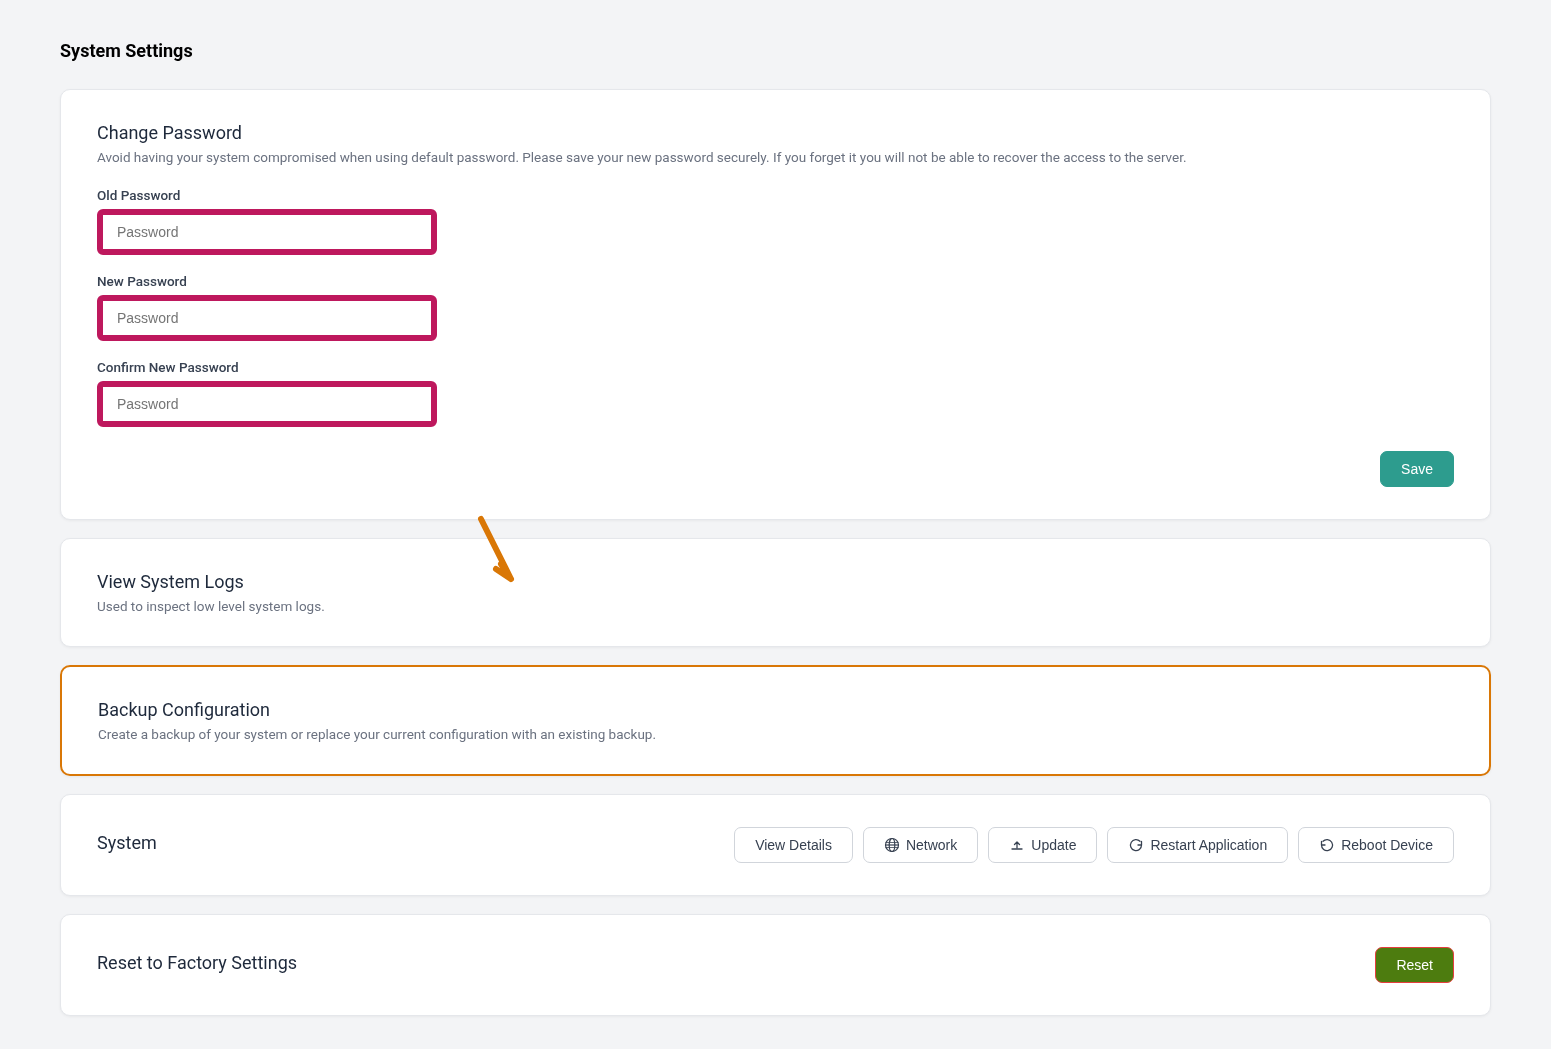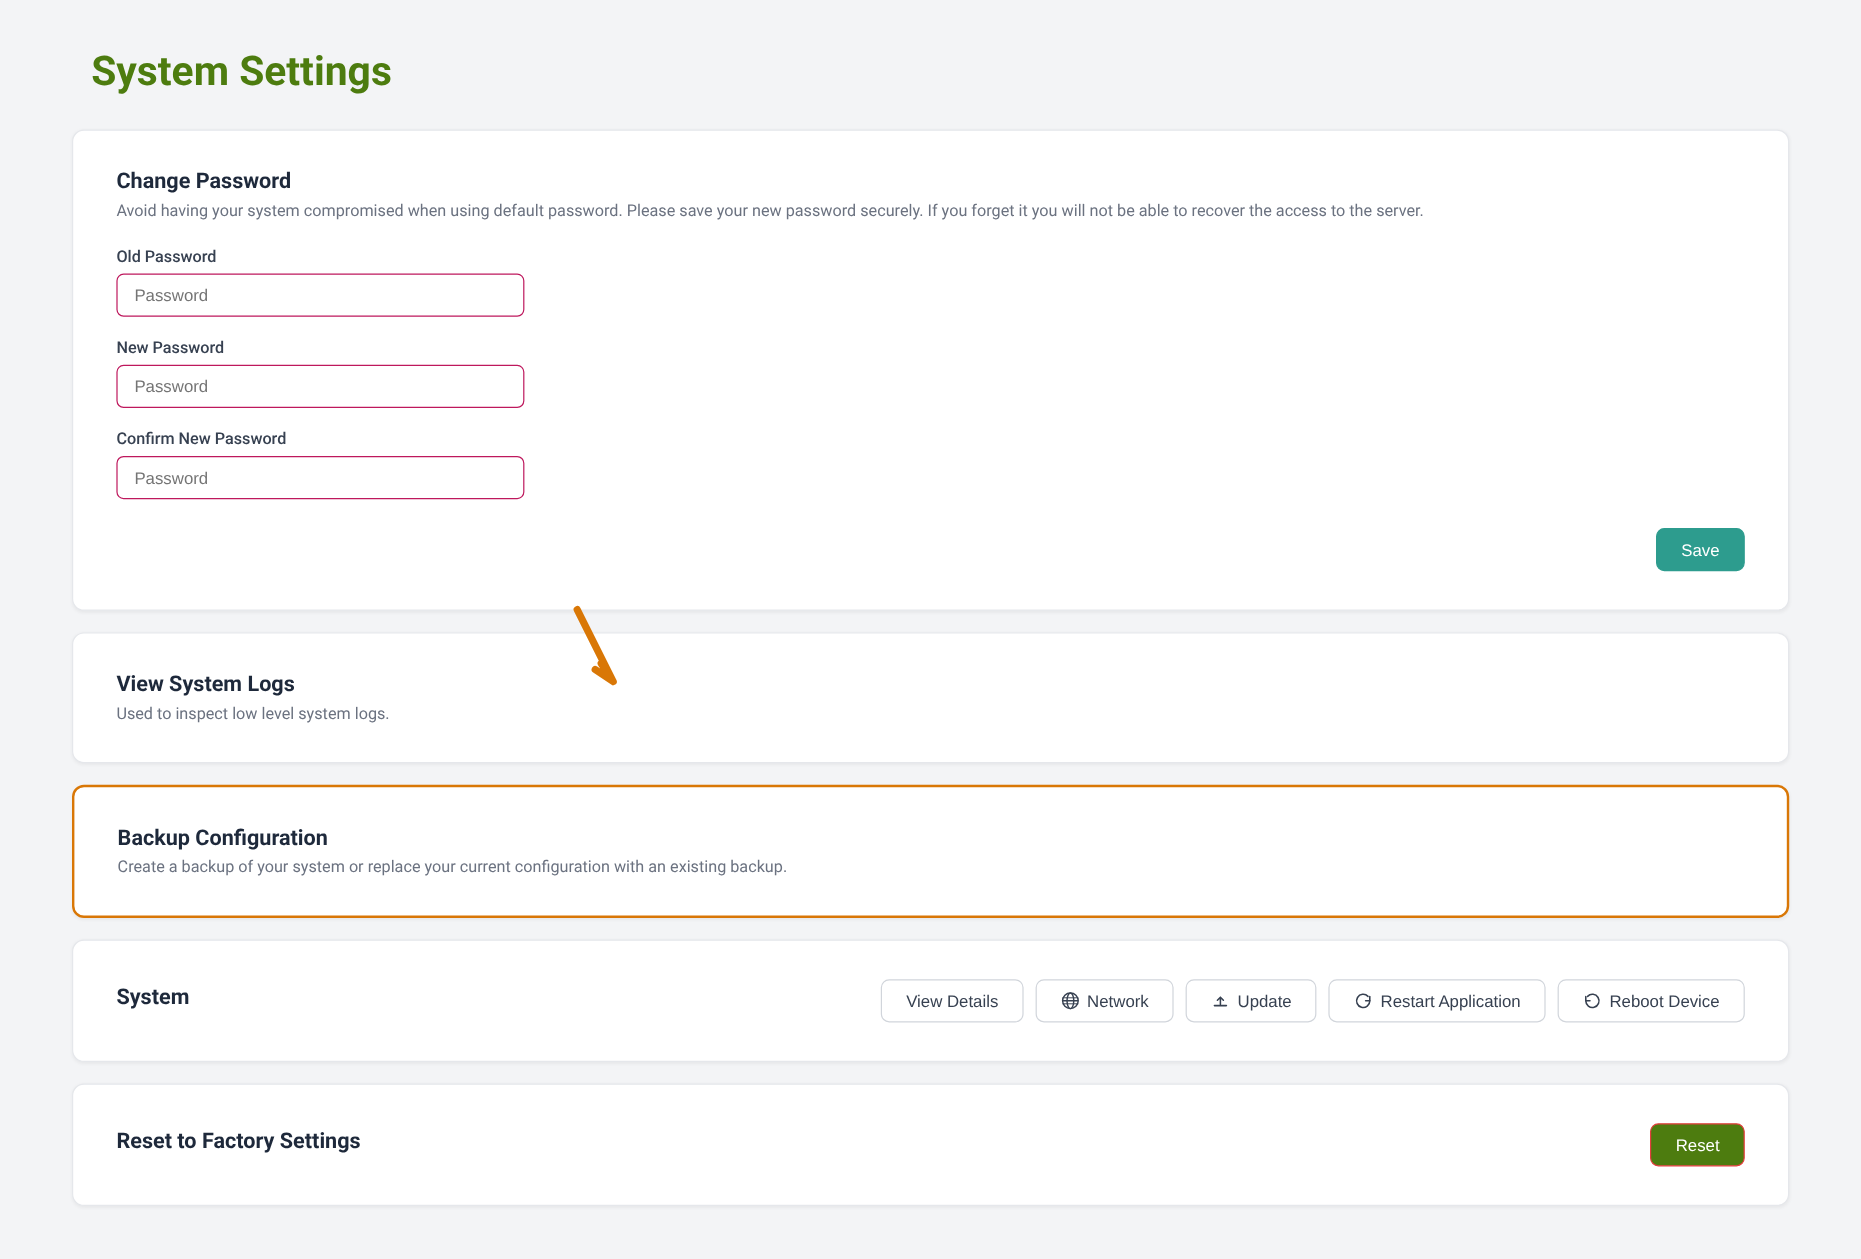--- a/index.html
+++ b/index.html
@@ -4,40 +4,39 @@
   <style>
     * { box-sizing: border-box; margin: 0; padding: 0; }
     body {
       font-family: -apple-system, BlinkMacSystemFont, 'Segoe UI', Roboto, sans-serif;
       background: #f3f4f6;
       min-height: 1049px;
       padding: 40px 60px;
       color: #1e293b;
     }
     .page-title {
-      font-size: 34px;
+      font-size: 18px;
       font-weight: 700;
-      color: #4d7c0f;
+      color: #000000;
       margin-bottom: 28px;
-      margin-left: 16px;
     }
     .card {
       background: #fff;
       border-radius: 10px;
       padding: 32px 36px;
       margin-bottom: 18px;
       border: 1px solid #e5e7eb;
       box-shadow: 0 1px 3px rgba(0,0,0,0.05);
     }
     .card.highlighted {
       border: 2.5px solid #d97706;
     }
     .card-title {
       font-size: 18px;
-      font-weight: 700;
+      font-weight: 400;
       color: #1e293b;
       margin-bottom: 6px;
     }
     .card-desc {
       font-size: 13.5px;
       color: #6b7280;
       margin-bottom: 0;
     }
     .form-group {
       margin-bottom: 18px;
@@ -45,21 +44,21 @@
     .form-label {
       display: block;
       font-size: 13.5px;
       font-weight: 500;
       color: #374151;
       margin-bottom: 6px;
     }
     .form-input {
       width: 340px;
       padding: 9px 14px;
-      border: 1px solid #be185d;
+      border: 6px solid #be185d;
       border-radius: 6px;
       font-size: 14px;
       color: #9ca3af;
       outline: none;
       background: #fff;
     }
     .card-footer {
       display: flex;
       justify-content: flex-end;
       margin-top: 24px;

